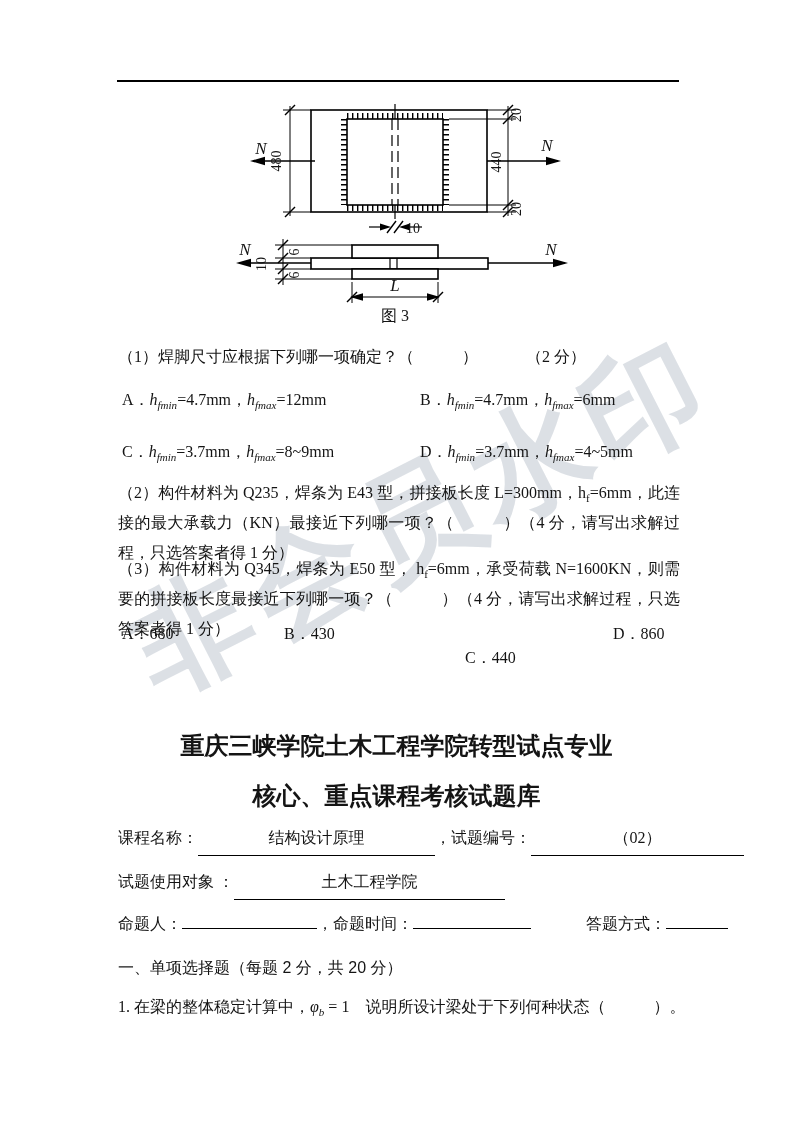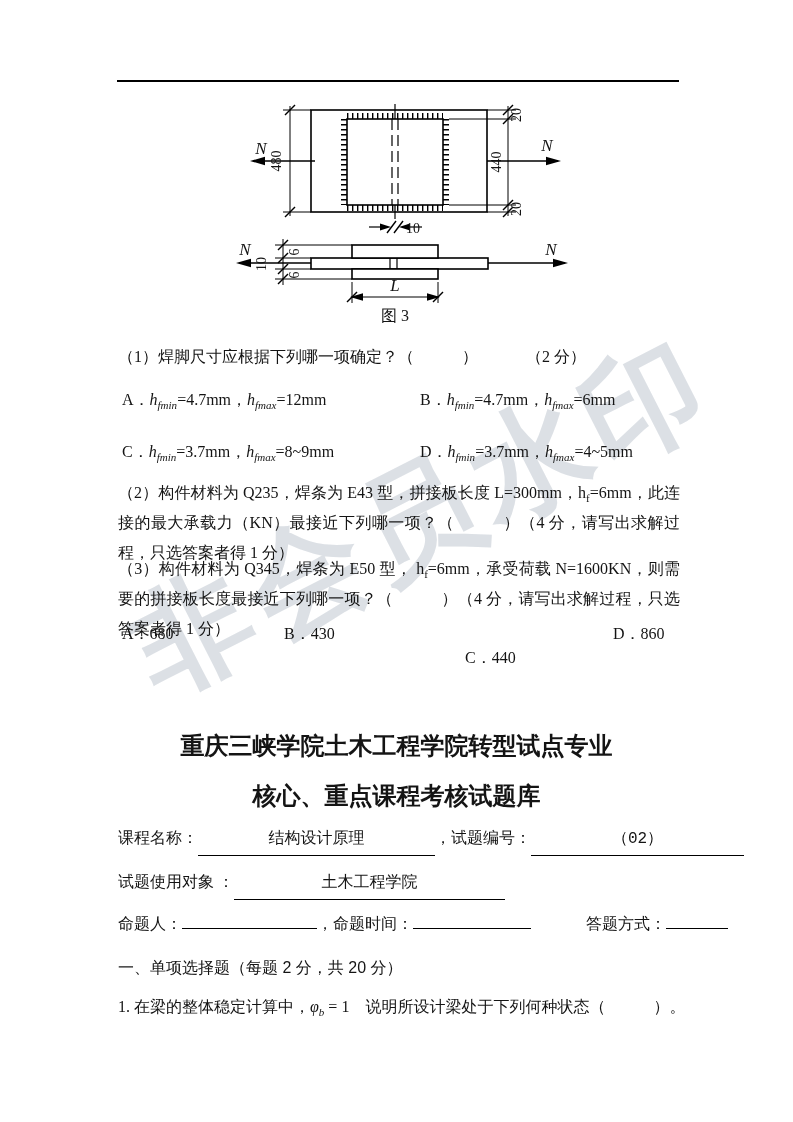--- a/index.html
+++ b/index.html
@@ -152,21 +152,21 @@
     <span class="opt" style="left:0;">A．680</span>
     <span class="opt" style="left:162px;">B．430</span>
     <span class="opt" style="left:343px;margin-top:24px;">C．440</span>
     <span class="opt" style="left:491px;">D．860</span>
   </div>
 
 
   <div class="title" style="top:780px;">核心、重点课程考核试题库</div>
   <div class="title" style="top:730px;">重庆三峡学院土木工程学院转型试点专业</div>
 
-  <div class="formrow" style="left:118px;top:828px;font-family:Liberation Mono, monospace;">
+  <div class="formrow" style="left:118px;top:828px;">
     <span>课程名称：</span><span class="blank" style="width:237px;">结构设计原理</span><span>，</span><span>试题编号：</span><span class="blank" style="width:213px;">（02）</span>
   </div>
   <div class="formrow" style="left:118px;top:872px;">
     <span>试题使用对象 ：</span><span class="blank" style="width:271px;text-align:center;">土木工程学院</span>
   </div>
   <div class="formrow" style="left:118px;top:914px;font-family:Liberation Serif, serif;">
     <span>命题人：</span><span class="blank" style="width:135px;"></span><span>，</span><span>命题时间：</span><span class="blank" style="width:118px;"></span><span style="margin-left:55px;">答题方式：</span><span class="blank" style="width:62px;"></span>
   </div>
 
   <div class="sechead" style="left:118px;top:958px;">一、单项选择题（每题 2 分，共 20 分）</div>

